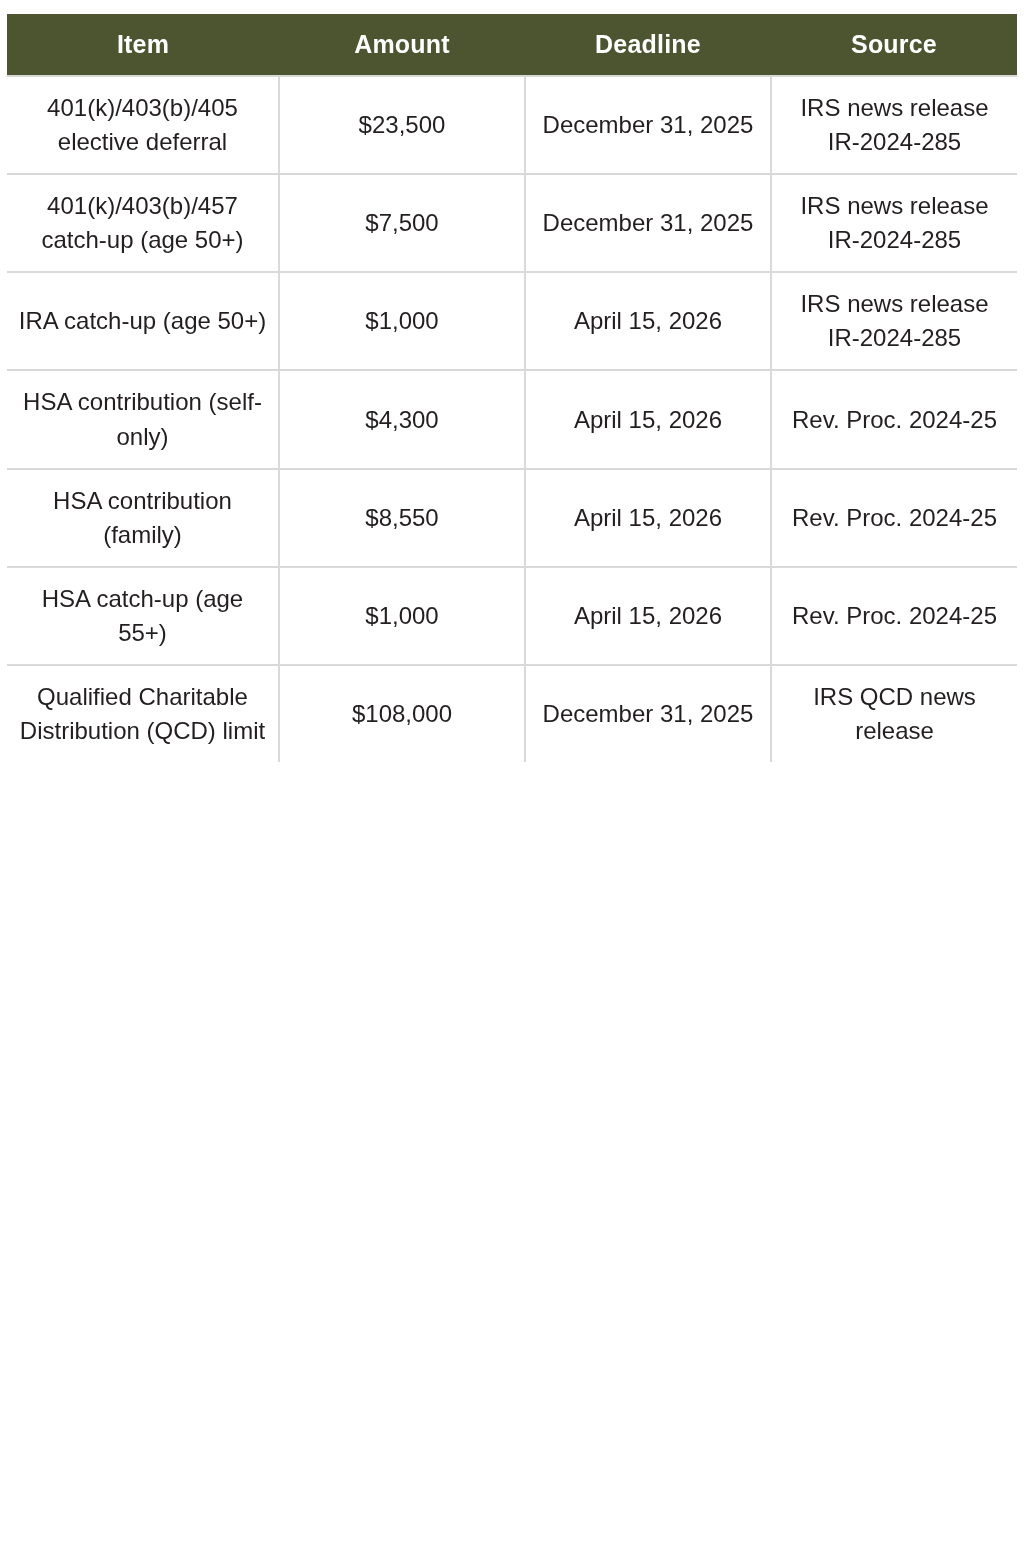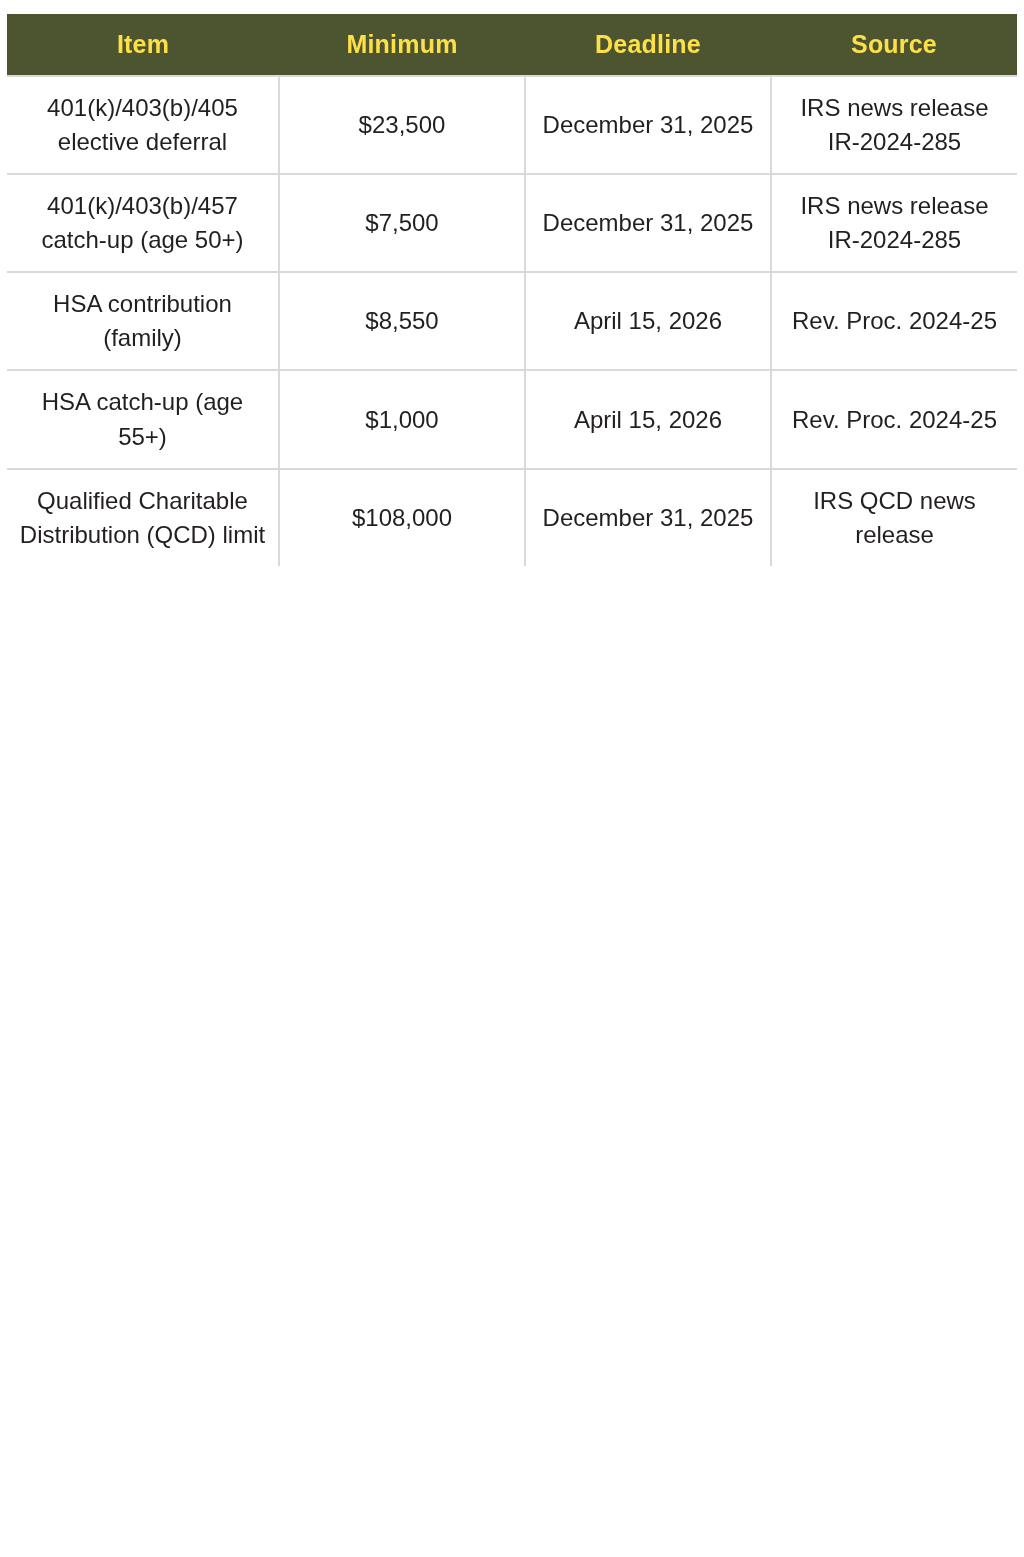--- a/index.html
+++ b/index.html
@@ -19,21 +19,21 @@
     padding-top: 14px;
     box-sizing: border-box;
   }
   table.limits-table {
     width: 1010px;
     border-collapse: collapse;
     table-layout: fixed;
   }
   table.limits-table th {
     background: #4c552f;
-    color: #fde047;
+    color: #ffffff;
     font-size: 25px;
     font-weight: bold;
     padding: 16px 8px;
     text-align: center;
     border: none;
     letter-spacing: 0.2px;
   }
   table.limits-table td {
     border: 2px solid #d9d9d9;
     padding: 14px 10px;
@@ -67,37 +67,49 @@
   <table class="limits-table">
     <colgroup>
       <col class="c-item">
       <col class="c-amount">
       <col class="c-deadline">
       <col class="c-source">
     </colgroup>
     <thead>
       <tr>
         <th>Item</th>
-        <th>Minimum</th>
+        <th>Amount</th>
         <th>Deadline</th>
         <th>Source</th>
       </tr>
     </thead>
     <tbody>
       <tr>
         <td class="col-item">401(k)/403(b)/405 elective deferral</td>
         <td class="col-amount">$23,500</td>
         <td class="col-deadline">December 31, 2025</td>
         <td class="col-source">IRS news release IR-2024-285</td>
       </tr>
       <tr>
         <td class="col-item">401(k)/403(b)/457 catch-up (age 50+)</td>
         <td class="col-amount">$7,500</td>
         <td class="col-deadline">December 31, 2025</td>
         <td class="col-source">IRS news release IR-2024-285</td>
+      </tr>
+      <tr>
+        <td class="col-item">IRA catch-up (age 50+)</td>
+        <td class="col-amount">$1,000</td>
+        <td class="col-deadline">April 15, 2026</td>
+        <td class="col-source">IRS news release IR-2024-285</td>
+      </tr>
+      <tr>
+        <td class="col-item">HSA contribution (self-only)</td>
+        <td class="col-amount">$4,300</td>
+        <td class="col-deadline">April 15, 2026</td>
+        <td class="col-source">Rev. Proc. 2024-25</td>
       </tr>
       <tr>
         <td class="col-item">HSA contribution (family)</td>
         <td class="col-amount">$8,550</td>
         <td class="col-deadline">April 15, 2026</td>
         <td class="col-source">Rev. Proc. 2024-25</td>
       </tr>
       <tr>
         <td class="col-item">HSA catch-up (age 55+)</td>
         <td class="col-amount">$1,000</td>

